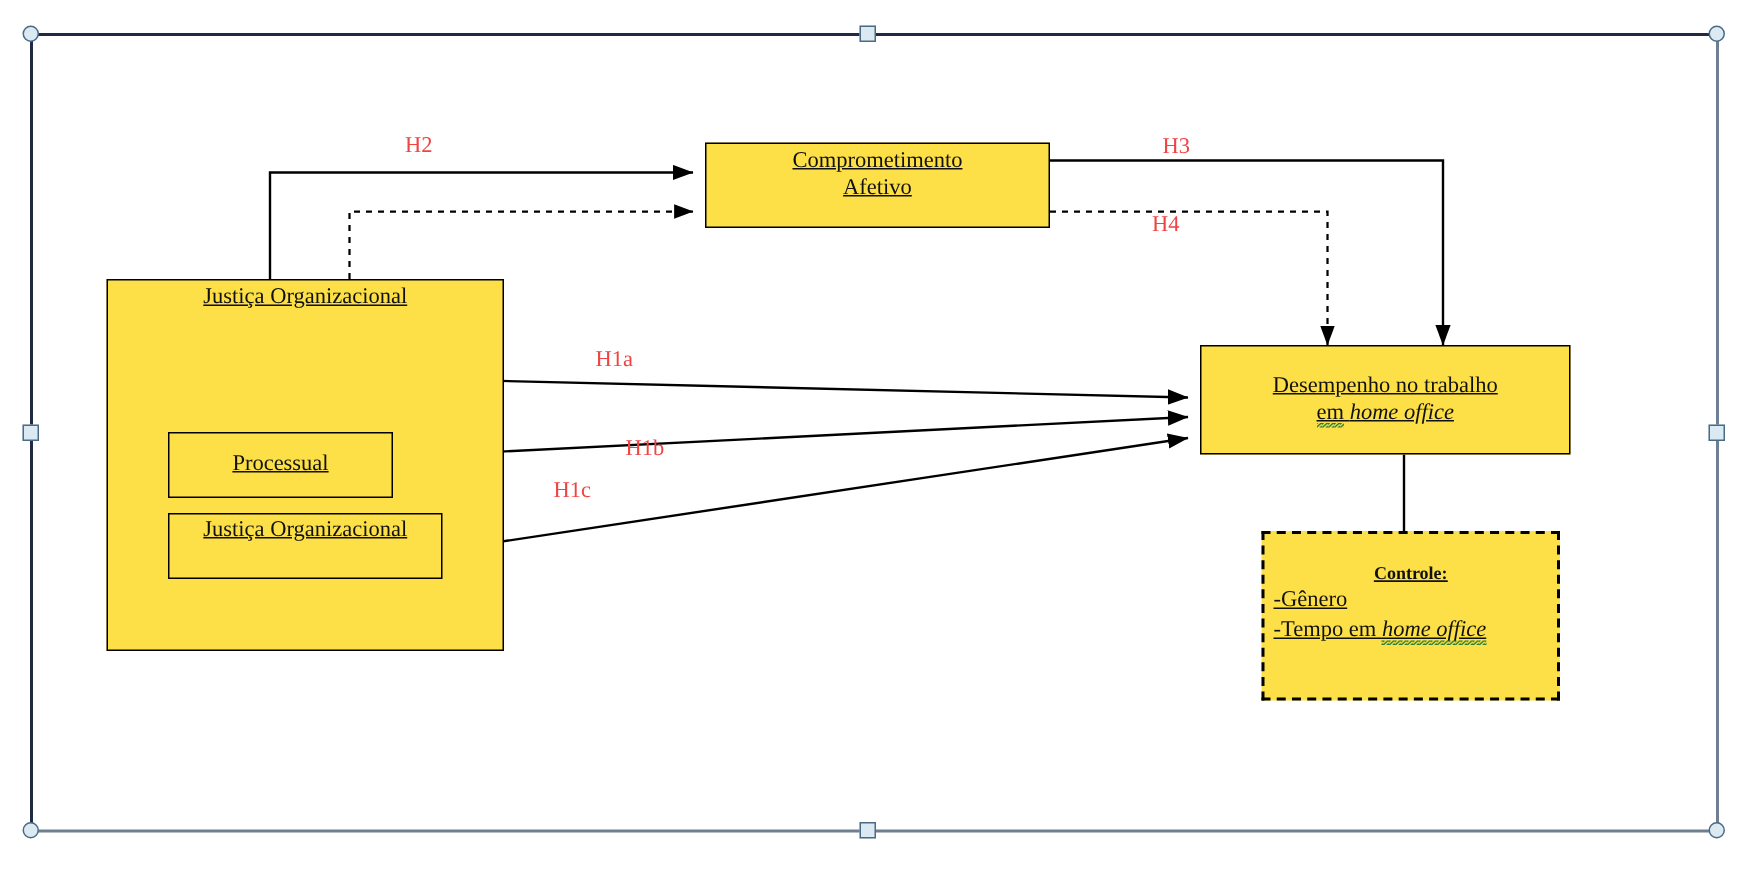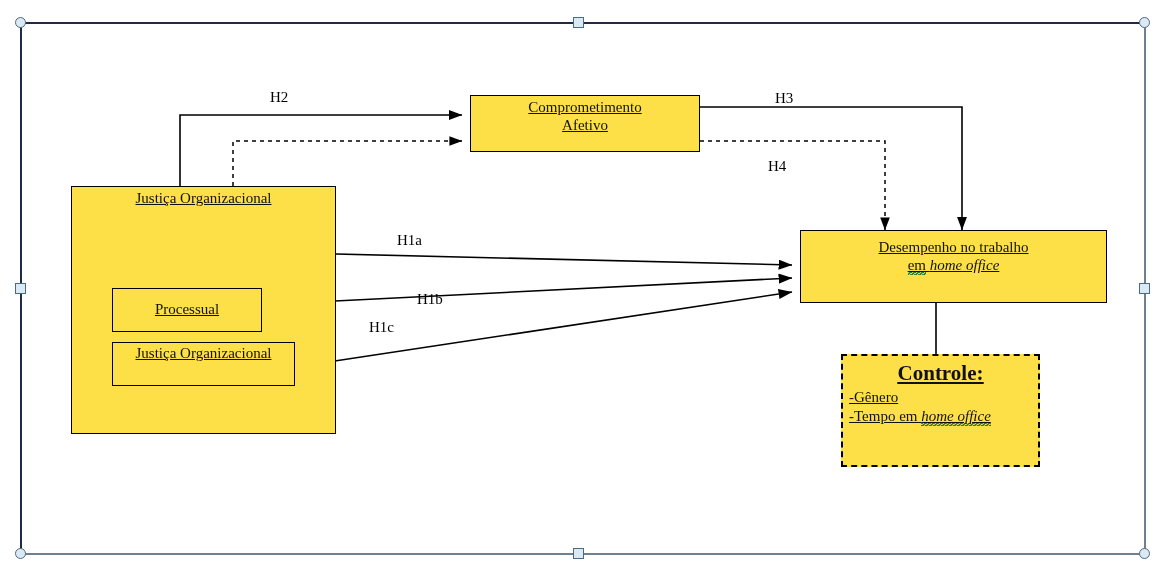--- a/index.html
+++ b/index.html
@@ -12,25 +12,25 @@
   .handle{position:absolute;width:11px;height:11px;background:#dbeaf2;border:1px solid #4a6b86;box-sizing:border-box;}
   .handle.round{border-radius:50%;}
 
   
   .box{position:absolute;box-sizing:border-box;border:1px solid #000;background:#fde047;
        display:flex;align-items:center;justify-content:center;text-align:center;
        font-size:15px;color:#111;line-height:1.18;text-decoration:underline;}
   .box.top-label{align-items:flex-start;justify-content:center;padding-top:3px;}
   .box.dashed{border:2px dashed #000;display:block;text-align:left;padding:4px 6px 0 6px;}
 
-  .caption{position:absolute;font-size:15px;color:#000000;white-space:nowrap;}
+  .caption{position:absolute;font-size:15px;color:#ef4444;white-space:nowrap;}
 
   svg.wires{position:absolute;left:0;top:0;width:1170px;height:582px;overflow:visible;pointer-events:none;}
 
-  .ctrl-title{display:block;text-align:center;font-weight:bold;text-decoration:underline;font-size:21px;margin:1px 0 2px 0;}
+  .ctrl-title{display:block;text-align:center;font-weight:bold;text-decoration:underline;font-size:12px;margin:15px 0 2px 0;}
   .ctrl-item{display:block;font-size:15px;line-height:1.30;white-space:nowrap;}
   .ital{font-style:italic;}
   .sq-g{background-image:repeating-linear-gradient(135deg,#1f7a3d 0 1px,transparent 1px 2px);
         background-repeat:repeat-x;background-size:4px 3px;background-position:bottom;padding-bottom:2px;}
   .l1{display:block;}
 </style>
 </head>
 <body>
 
 <div id="stage">
@@ -105,36 +105,36 @@
     <span>Justiça Organizacional</span>
   </div>
 
   <div class="box" style="left:470px;top:95px;width:230px;height:57px;align-items:flex-start;padding-top:3px;">
     <div>
       <span class="l1">Comprometimento</span>
       <span class="l1">Afetivo</span>
     </div>
   </div>
 
-  <div class="box" style="left:800px;top:230px;width:307px;height:73px;align-items:flex-start;padding-top:8px;">
+  <div class="box" style="left:800px;top:230px;width:247px;height:73px;align-items:flex-start;padding-top:18px;">
     <div>
       <span class="l1">Desempenho no trabalho</span>
       <span class="l1">
         <span class="sq-g">em</span>
         <span class="ital">home office</span>
       </span>
     </div>
   </div>
 
   <div class="box dashed" style="left:841px;top:354px;width:199px;height:113px;">
     <span class="ctrl-title">Controle:</span>
     <span class="ctrl-item">-Gênero</span>
     <span class="ctrl-item"><span>-Tempo em </span><span class="ital sq-g">home office</span></span>
   </div>
 
   <div class="caption" style="left:270px;top:89px;">H2</div>
   <div class="caption" style="left:775px;top:90px;">H3</div>
-  <div class="caption" style="left:768px;top:142px;margin-top:16px;">H4</div>
+  <div class="caption" style="left:768px;top:142px;">H4</div>
   <div class="caption" style="left:369px;top:232px;margin-left:28px;">H1a</div>
   <div class="caption" style="left:369px;top:291px;margin-left:48px;">H1b</div>
   <div class="caption" style="left:369px;top:319px;">H1c</div>
 
 </div>
 
 </body></html>

